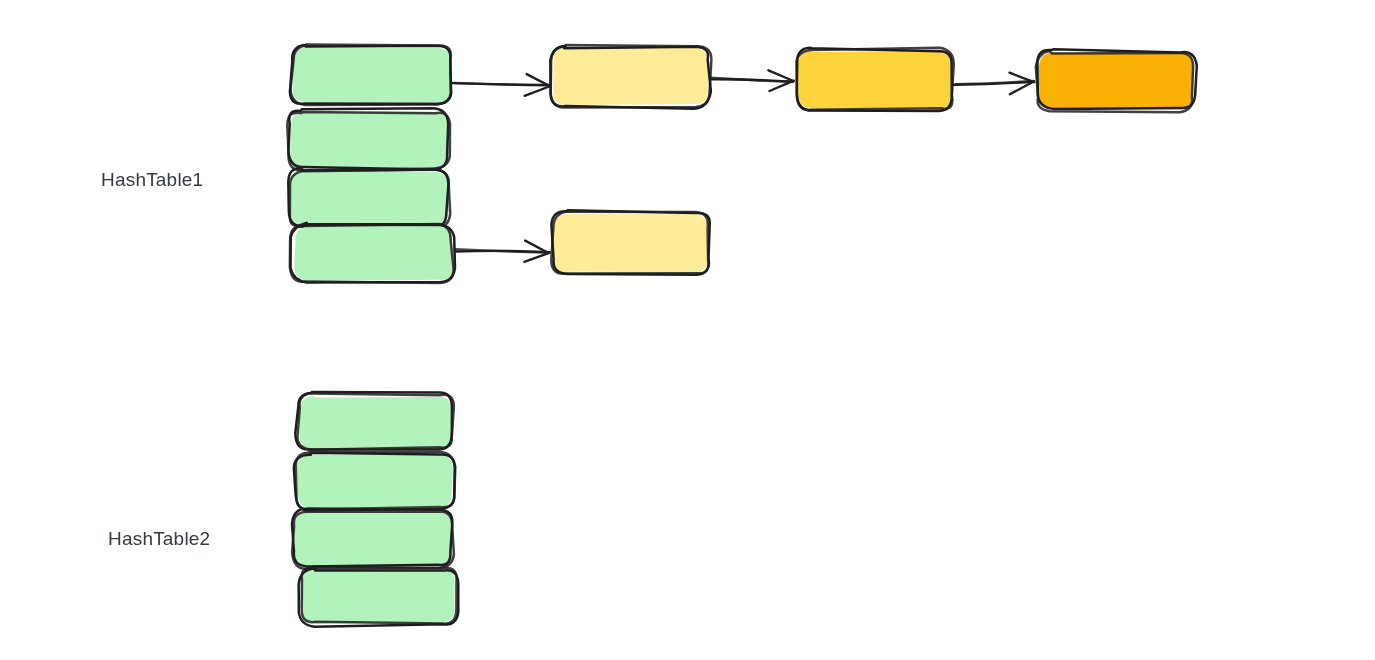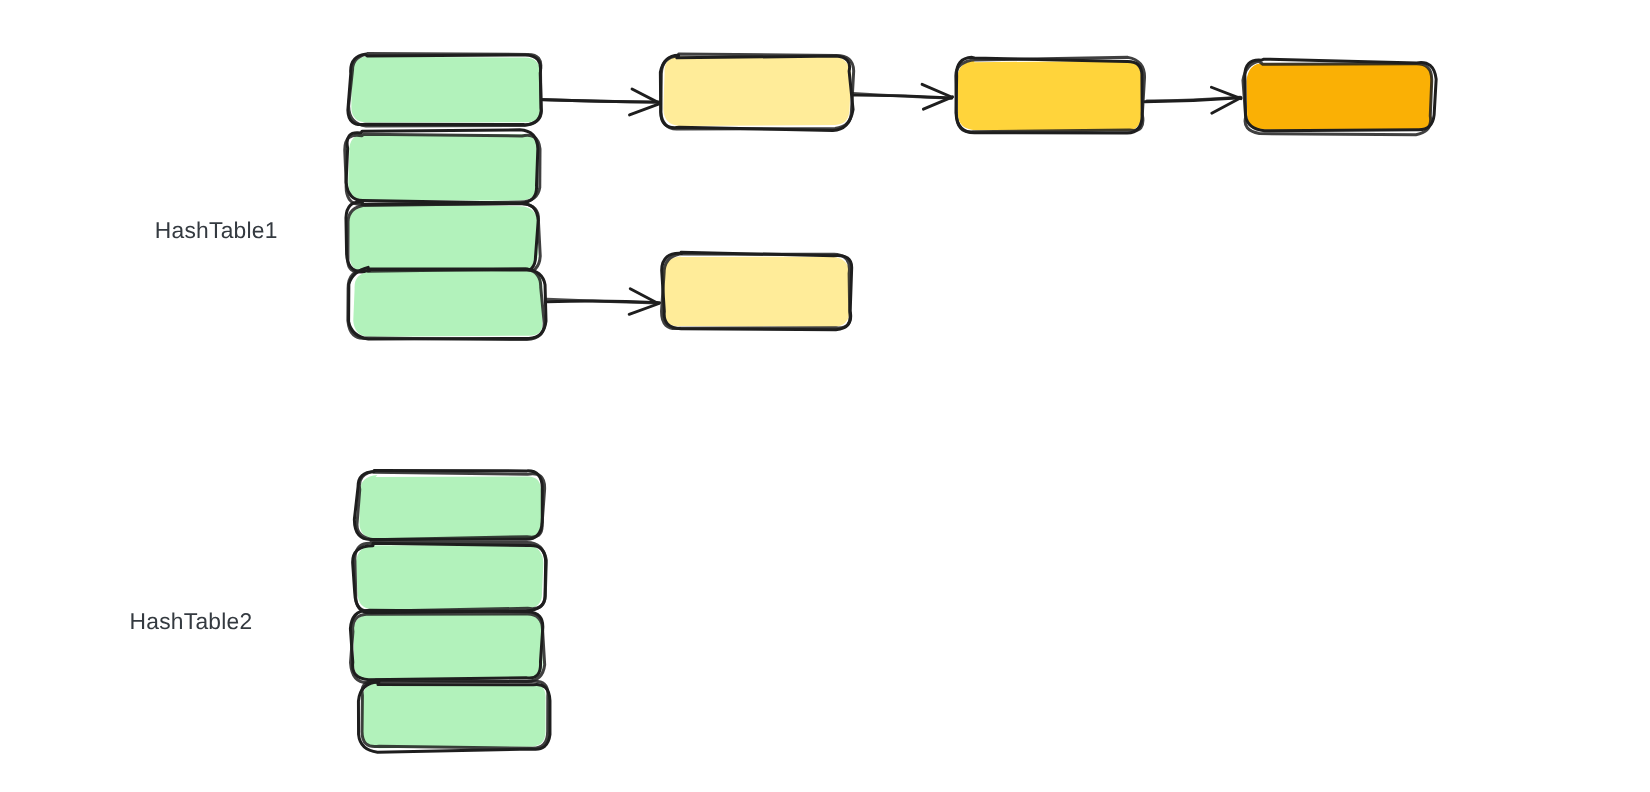--- a/index.html
+++ b/index.html
@@ -23,22 +23,22 @@
     height: 660px;
   }
   .diagram-label {
     position: absolute;
     font-family: "Liberation Sans", sans-serif;
     font-size: 19px;
     color: #343a40;
     white-space: nowrap;
     letter-spacing: 0.2px;
   }
-  #label-hashtable1 { left: 101px; top: 182px; margin-left: 28px; }
-  #label-hashtable2 { left: 108px; top: 508px; }
+  #label-hashtable1 { left: 101px; top: 169px; }
+  #label-hashtable2 { left: 108px; top: 528px; }
 </style>
 </head>
 <body>
 
 <svg id="canvas" viewBox="0 0 1375 660" xmlns="http://www.w3.org/2000/svg">
   <g id="shapes-layer">
       <g>
         <path d="M 452.1 83.1 Q 501.4 84.7 549.2 85.3" fill="none" stroke="#1e1e1e" stroke-width="2.4" stroke-linecap="round" opacity="1"></path>
         <path d="M 452.5 82.9 Q 500.1 84.9 550.0 84.9" fill="none" stroke="#1e1e1e" stroke-width="2.4" stroke-linecap="round" opacity="0.8"></path>
         <path d="M 526.7 74.1 L 548.7 85.5" fill="none" stroke="#1e1e1e" stroke-width="2.4" stroke-linecap="round"></path>

